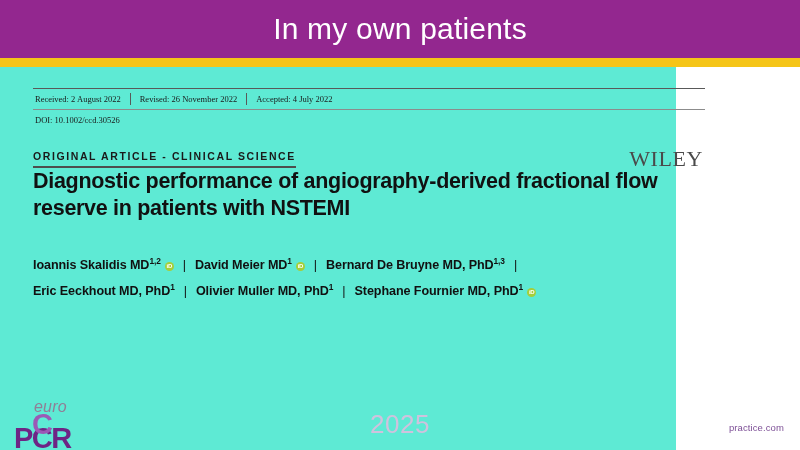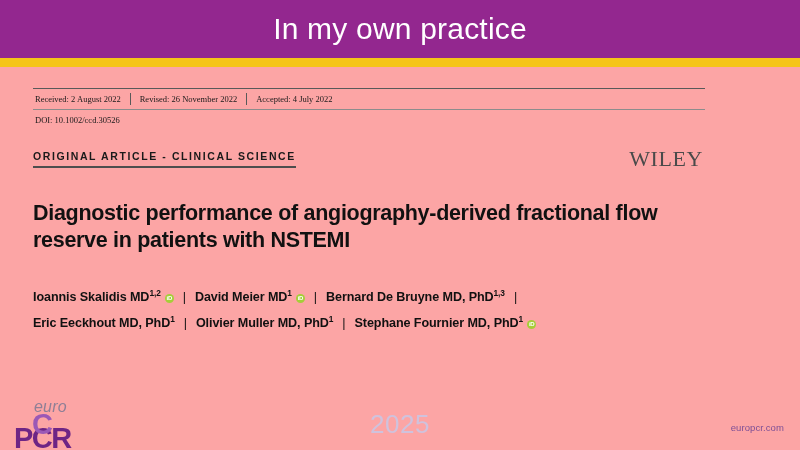--- a/index.html
+++ b/index.html
@@ -38,23 +38,23 @@
     top: 58px; left: 0;
     width: 800px;
     height: 9px;
     background: #f5c518;
   }
 
   
   .sheet {
     position: absolute;
     top: 67px; left: 0;
-    width: 800px;
+    width: 676px;
     height: 383px;
-    background: #fca5a5;
+    background: #5eead4;
   }
 
   .paper-body {
     position: absolute;
     left: 33px;
     top: 21px;
     width: 672px;
   }
 
   
@@ -114,21 +114,20 @@
     font-size: 22px;
     color: #4a4a4a;
     letter-spacing: 0.6px;
     font-variant: small-caps;
     line-height: 17px;
     padding-right: 2px;
   }
 
   
   .title {
-    margin-top: 32px;
     font-size: 21.5px;
     font-weight: bold;
     color: #111111;
     line-height: 27px;
     letter-spacing: -0.3px;
     max-width: 640px;
   }
 
   
   .authors {
@@ -226,21 +225,21 @@
     font-size: 9.5px;
     color: #7d4f96;
     letter-spacing: 0.1px;
     line-height: 11px;
   }
 </style>
 </head>
 <body>
 
 <div class="banner">
-  <div class="banner-title">In my own practice</div>
+  <div class="banner-title">In my own patients</div>
 </div>
 <div class="banner-stripe"></div>
 
 <div class="sheet">
   <div class="paper-body">
 
     <hr class="rule">
 
     <div class="history">
       <div class="history-item">Received: 2 August 2022</div>
@@ -269,13 +268,13 @@
   </div>
 </div>
 
 <div class="footer-logo">
   <div class="logo-euro">euro</div>
   <div class="logo-pcr">PCR</div>
   <div class="logo-c">C</div>
 </div>
 
 <div class="footer-year">2025</div>
-<div class="footer-url">europcr.com</div>
+<div class="footer-url">practice.com</div>
 
 </body></html>

